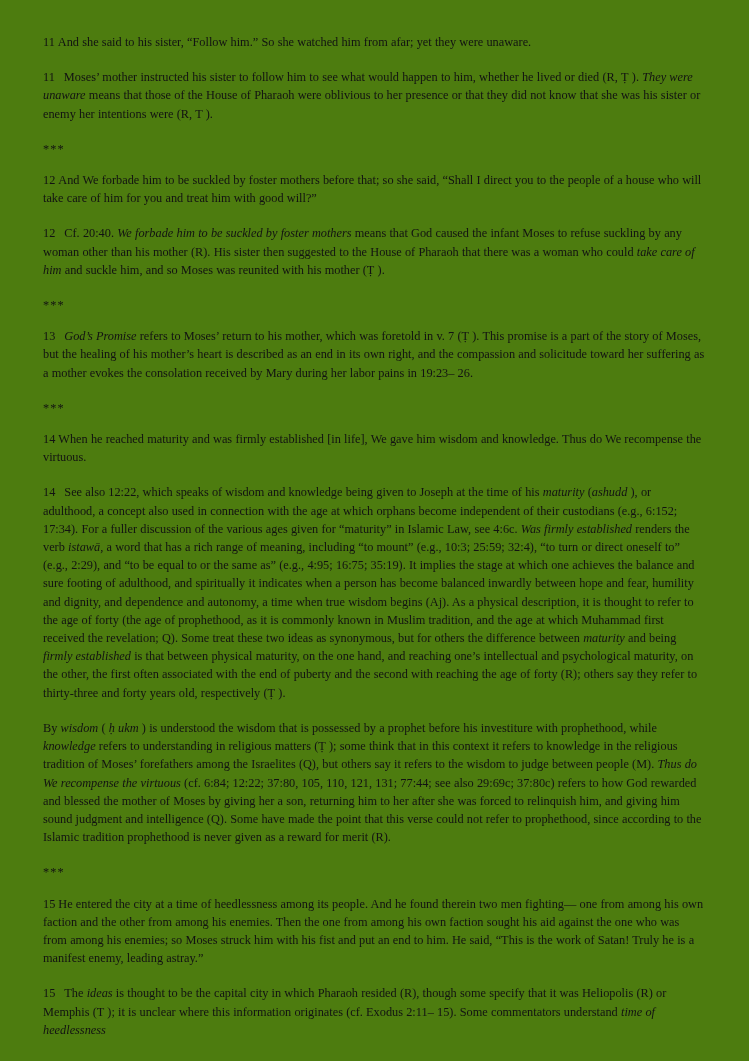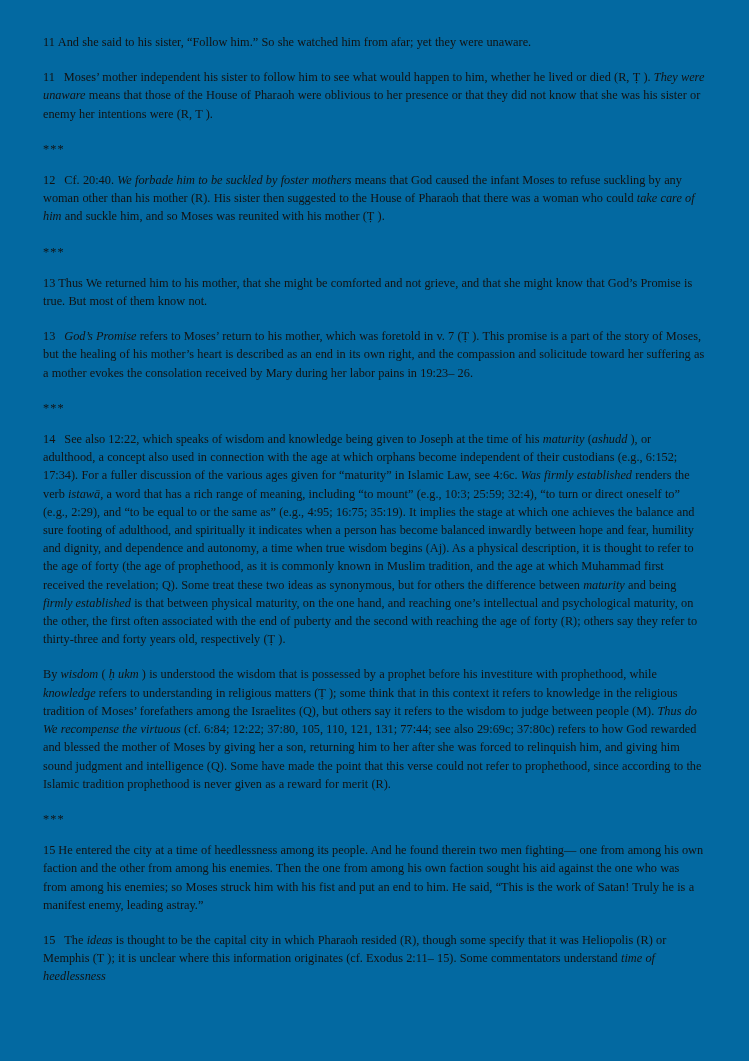--- a/index.html
+++ b/index.html
@@ -11,21 +11,21 @@
     width: 749px;
     height: 1061px;
     overflow: hidden;
     font-family: "Liberation Serif", "DejaVu Serif", serif;
     color: #121212;
   }
   .page {
     position: relative;
     width: 749px;
     height: 1061px;
-    background: #0369a1;
+    background: #4d7c0f;
     box-sizing: border-box;
     padding: 33px 43px 0 43px;
   }
   .block {
     font-size: 12.3px;
     line-height: 18.2px;
     text-align: left;
     margin: 0 0 14px 0;
     width: 663px;
     hyphens: none;
@@ -56,26 +56,27 @@
     margin: 0 0 13px 0;
     font-family: "Liberation Serif", "DejaVu Serif", serif;
   }
 </style>
 </head>
 <body>
 
 <div class="page">
   <div id="content">
       <p class="block verse"><span class="num">11</span><span>And she said to his sister, “Follow him.” So she watched him from afar; yet they were unaware.</span></p>
-      <p class="block commentary"><span class="num">11</span><span>Moses’ mother independent his sister to follow him to see what would happen to him, whether he lived or died (R, Ṭ ). </span><em>They were unaware</em><span> means that those of the House of Pharaoh were oblivious to her presence or that they did not know that she was his sister or enemy her intentions were (R, T ).</span></p>
+      <p class="block commentary"><span class="num">11</span><span>Moses’ mother instructed his sister to follow him to see what would happen to him, whether he lived or died (R, Ṭ ). </span><em>They were unaware</em><span> means that those of the House of Pharaoh were oblivious to her presence or that they did not know that she was his sister or enemy her intentions were (R, T ).</span></p>
       <p class="sep">***</p>
+      <p class="block verse"><span class="num">12</span><span>And We forbade him to be suckled by foster mothers before that; so she said, “Shall I direct you to the people of a house who will take care of him for you and treat him with good will?”</span></p>
       <p class="block commentary"><span class="num">12</span><span>Cf. 20:40. </span><em>We forbade him to be suckled by foster mothers</em><span> means that God caused the infant Moses to refuse suckling by any woman other than his mother (R). His sister then suggested to the House of Pharaoh that there was a woman who could </span><em>take care of him</em><span> and suckle him, and so Moses was reunited with his mother (Ṭ ).</span></p>
       <p class="sep">***</p>
-      <p class="block verse"><span class="num">13</span><span>Thus We returned him to his mother, that she might be comforted and not grieve, and that she might know that God’s Promise is true. But most of them know not.</span></p>
       <p class="block commentary"><span class="num">13</span><em>God’s Promise</em><span> refers to Moses’ return to his mother, which was foretold in v. 7 (Ṭ ). This promise is a part of the story of Moses, but the healing of his mother’s heart is described as an end in its own right, and the compassion and solicitude toward her suffering as a mother evokes the consolation received by Mary during her labor pains in 19:23– 26.</span></p>
       <p class="sep">***</p>
+      <p class="block verse"><span class="num">14</span><span>When he reached maturity and was firmly established [in life], We gave him wisdom and knowledge. Thus do We recompense the virtuous.</span></p>
       <p class="block commentary"><span class="num">14</span><span>See also 12:22, which speaks of wisdom and knowledge being given to Joseph at the time of his </span><em>maturity</em><span> (</span><em>ashudd</em><span> ), or adulthood, a concept also used in connection with the age at which orphans become independent of their custodians (e.g., 6:152; 17:34). For a fuller discussion of the various ages given for “maturity” in Islamic Law, see 4:6c. </span><em>Was firmly established</em><span> renders the verb </span><em>istawā</em><span>, a word that has a rich range of meaning, including “to mount” (e.g., 10:3; 25:59; 32:4), “to turn or direct oneself to” (e.g., 2:29), and “to be equal to or the same as” (e.g., 4:95; 16:75; 35:19). It implies the stage at which one achieves the balance and sure footing of adulthood, and spiritually it indicates when a person has become balanced inwardly between hope and fear, humility and dignity, and dependence and autonomy, a time when true wisdom begins (Aj). As a physical description, it is thought to refer to the age of forty (the age of prophethood, as it is commonly known in Muslim tradition, and the age at which Muhammad first received the revelation; Q). Some treat these two ideas as synonymous, but for others the difference between </span><em>maturity</em><span> and being </span><em>firmly established</em><span> is that between physical maturity, on the one hand, and reaching one’s intellectual and psychological maturity, on the other, the first often associated with the end of puberty and the second with reaching the age of forty (R); others say they refer to thirty-three and forty years old, respectively (Ṭ ).</span></p>
       <p class="block commentary"><span>By </span><em>wisdom</em><span> ( </span><em>ḥ ukm</em><span> ) is understood the wisdom that is possessed by a prophet before his investiture with prophethood, while </span><em>knowledge</em><span> refers to understanding in religious matters (Ṭ ); some think that in this context it refers to knowledge in the religious tradition of Moses’ forefathers among the Israelites (Q), but others say it refers to the wisdom to judge between people (M). </span><em>Thus do We recompense the virtuous</em><span> (cf. 6:84; 12:22; 37:80, 105, 110, 121, 131; 77:44; see also 29:69c; 37:80c) refers to how God rewarded and blessed the mother of Moses by giving her a son, returning him to her after she was forced to relinquish him, and giving him sound judgment and intelligence (Q). Some have made the point that this verse could not refer to prophethood, since according to the Islamic tradition prophethood is never given as a reward for merit (R).</span></p>
       <p class="sep">***</p>
       <p class="block verse"><span class="num">15</span><span>He entered the city at a time of heedlessness among its people. And he found therein two men fighting— one from among his own faction and the other from among his enemies. Then the one from among his own faction sought his aid against the one who was from among his enemies; so Moses struck him with his fist and put an end to him. He said, “This is the work of Satan! Truly he is a manifest enemy, leading astray.”</span></p>
       <p class="block commentary"><span class="num">15</span><span>The </span><em>ideas</em><span> is thought to be the capital city in which Pharaoh resided (R), though some specify that it was Heliopolis (R) or Memphis (T ); it is unclear where this information originates (cf. Exodus 2:11– 15). Some commentators understand </span><em>time of heedlessness</em></p>
     </div>
 </div>
 
 </body></html>

